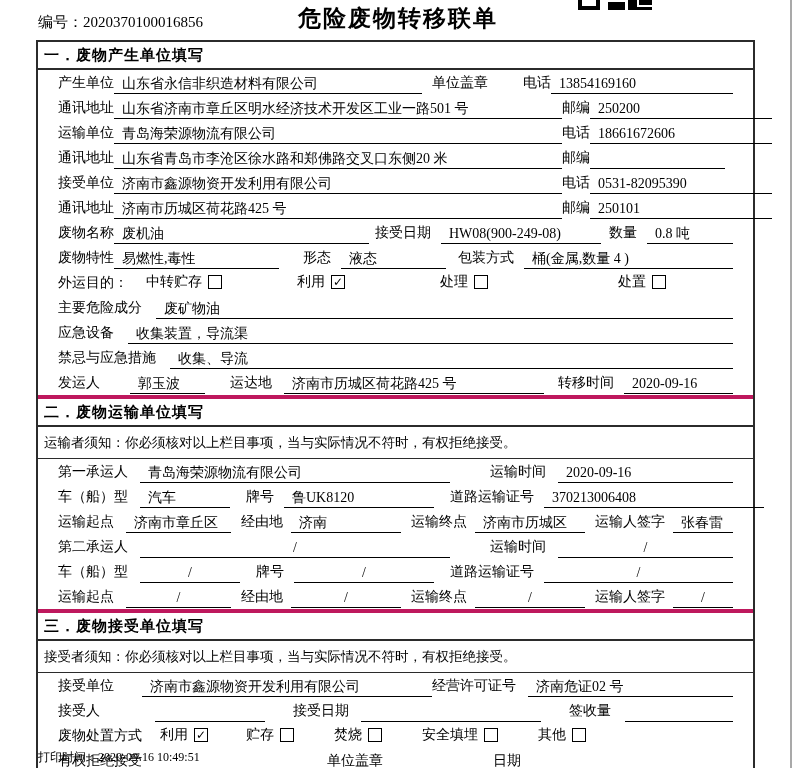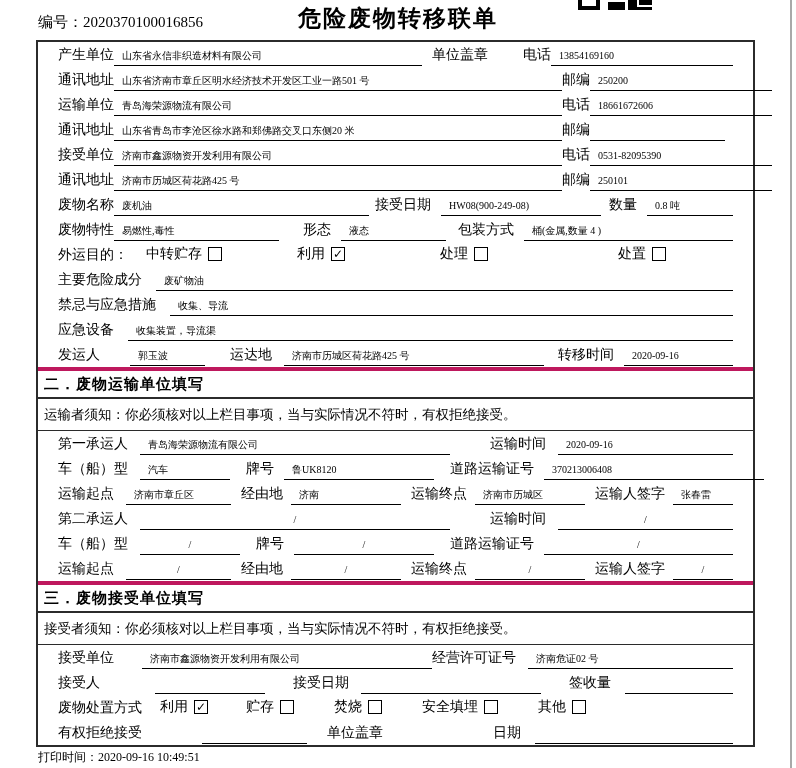--- a/index.html
+++ b/index.html
@@ -14,21 +14,21 @@
   .qr{position:absolute;left:578px;top:0;width:74px;height:10px;}
   .qr i{position:absolute;background:#000;}
   #form-box{position:absolute;left:36px;top:40px;width:719px;border:2px solid #2b2b2b;background:#fff;box-sizing:border-box;}
   .sec-title{font-family:"Liberation Sans","DejaVu Sans",sans-serif;font-weight:bold;font-size:15px;
     padding:4px 6px 3px;border-bottom:2px solid #2b2b2b;letter-spacing:1px;}
   .sec-title.bt{border-top:4px solid #be185d;}
   .notice{font-family:"Liberation Sans","DejaVu Sans",sans-serif;font-size:13.5px;
     padding:7px 6px 6px;border-bottom:1.5px solid #2b2b2b;}
   .row{display:flex;align-items:flex-end;height:25px;padding:0 20px;box-sizing:border-box;}
   .lbl{white-space:nowrap;padding-bottom:3px;font-size:14px;flex:none;}
-  .fld{border-bottom:1px solid #000;height:20px;line-height:20px;font-size:10px;
+  .fld{border-bottom:1px solid #000;height:20px;line-height:20px;font-size:14px;
     padding:0 0 0 8px;white-space:nowrap;box-sizing:border-box;flex:none;margin-bottom:1px;}
   .fld.center{text-align:center;padding-left:0;}
   .fld.grow{flex:1 1 auto;}
   .spacer{flex:1 1 auto;}
   .chk-item{display:flex;align-items:center;padding-bottom:4px;flex:none;}
   .chk-label{font-size:14px;margin-right:6px;white-space:nowrap;}
   .chk-box{width:12px;height:12px;border:1.5px solid #000;box-sizing:content-box;
     font-family:"DejaVu Sans",sans-serif;font-size:12px;line-height:12px;text-align:center;}
   .print-line{position:absolute;left:38px;top:749px;font-size:12px;white-space:nowrap;}
   .page-edge{position:absolute;right:4px;top:0;width:2px;height:768px;background:#a9a9a9;}
@@ -44,20 +44,21 @@
     <i style="left:18px;top:0;width:4px;height:10px;"></i>
     <i style="left:0;top:6px;width:22px;height:4px;"></i>
     <i style="left:30px;top:2px;width:17px;height:8px;"></i>
     <i style="left:50px;top:0;width:9px;height:10px;"></i>
     <i style="left:61px;top:0;width:13px;height:5px;"></i>
     <i style="left:53px;top:7px;width:21px;height:3px;"></i>
   </div>
 </div>
 
 <div id="form-box">
+    <div class="sec-title">一．废物产生单位填写</div>
     <div class="row">
       <span class="lbl">产生单位</span>
       <span class="fld" style="width: 308px;">山东省永信非织造材料有限公司</span>
       <span class="lbl" style="margin-left: 10px;">单位盖章</span>
       <span class="spacer"></span>
       <span class="lbl">电话</span>
       <span class="fld" style="width: 182px;">13854169160</span>
     </div>
     <div class="row">
       <span class="lbl">通讯地址</span>
@@ -127,26 +128,26 @@
       <span class="chk-item" style="margin-left: 130px;">
         <span class="chk-label">处置</span>
         <span class="chk-box"></span>
       </span>
     </div>
     <div class="row">
       <span class="lbl">主要危险成分</span>
       <span class="fld grow" style="margin-left: 14px;">废矿物油</span>
     </div>
     <div class="row">
+      <span class="lbl">应急设备</span>
+      <span class="fld grow" style="margin-left: 14px;">收集装置，导流渠</span>
+    </div>
+    <div class="row">
       <span class="lbl">禁忌与应急措施</span>
       <span class="fld grow" style="margin-left: 14px;">收集、导流</span>
-    </div>
-    <div class="row">
-      <span class="lbl">应急设备</span>
-      <span class="fld grow" style="margin-left: 14px;">收集装置，导流渠</span>
     </div>
     <div class="row">
       <span class="lbl">发运人</span>
       <span class="fld" style="width: 75px; margin-left: 30px;">郭玉波</span>
       <span class="lbl" style="margin-left: 25px;">运达地</span>
       <span class="fld" style="width: 260px; margin-left: 12px;">济南市历城区荷花路425 号</span>
       <span class="lbl" style="margin-left: 14px;">转移时间</span>
       <span class="fld grow" style="margin-left: 10px;">2020-09-16</span>
     </div>
     <div class="sec-title bt">二．废物运输单位填写</div>

